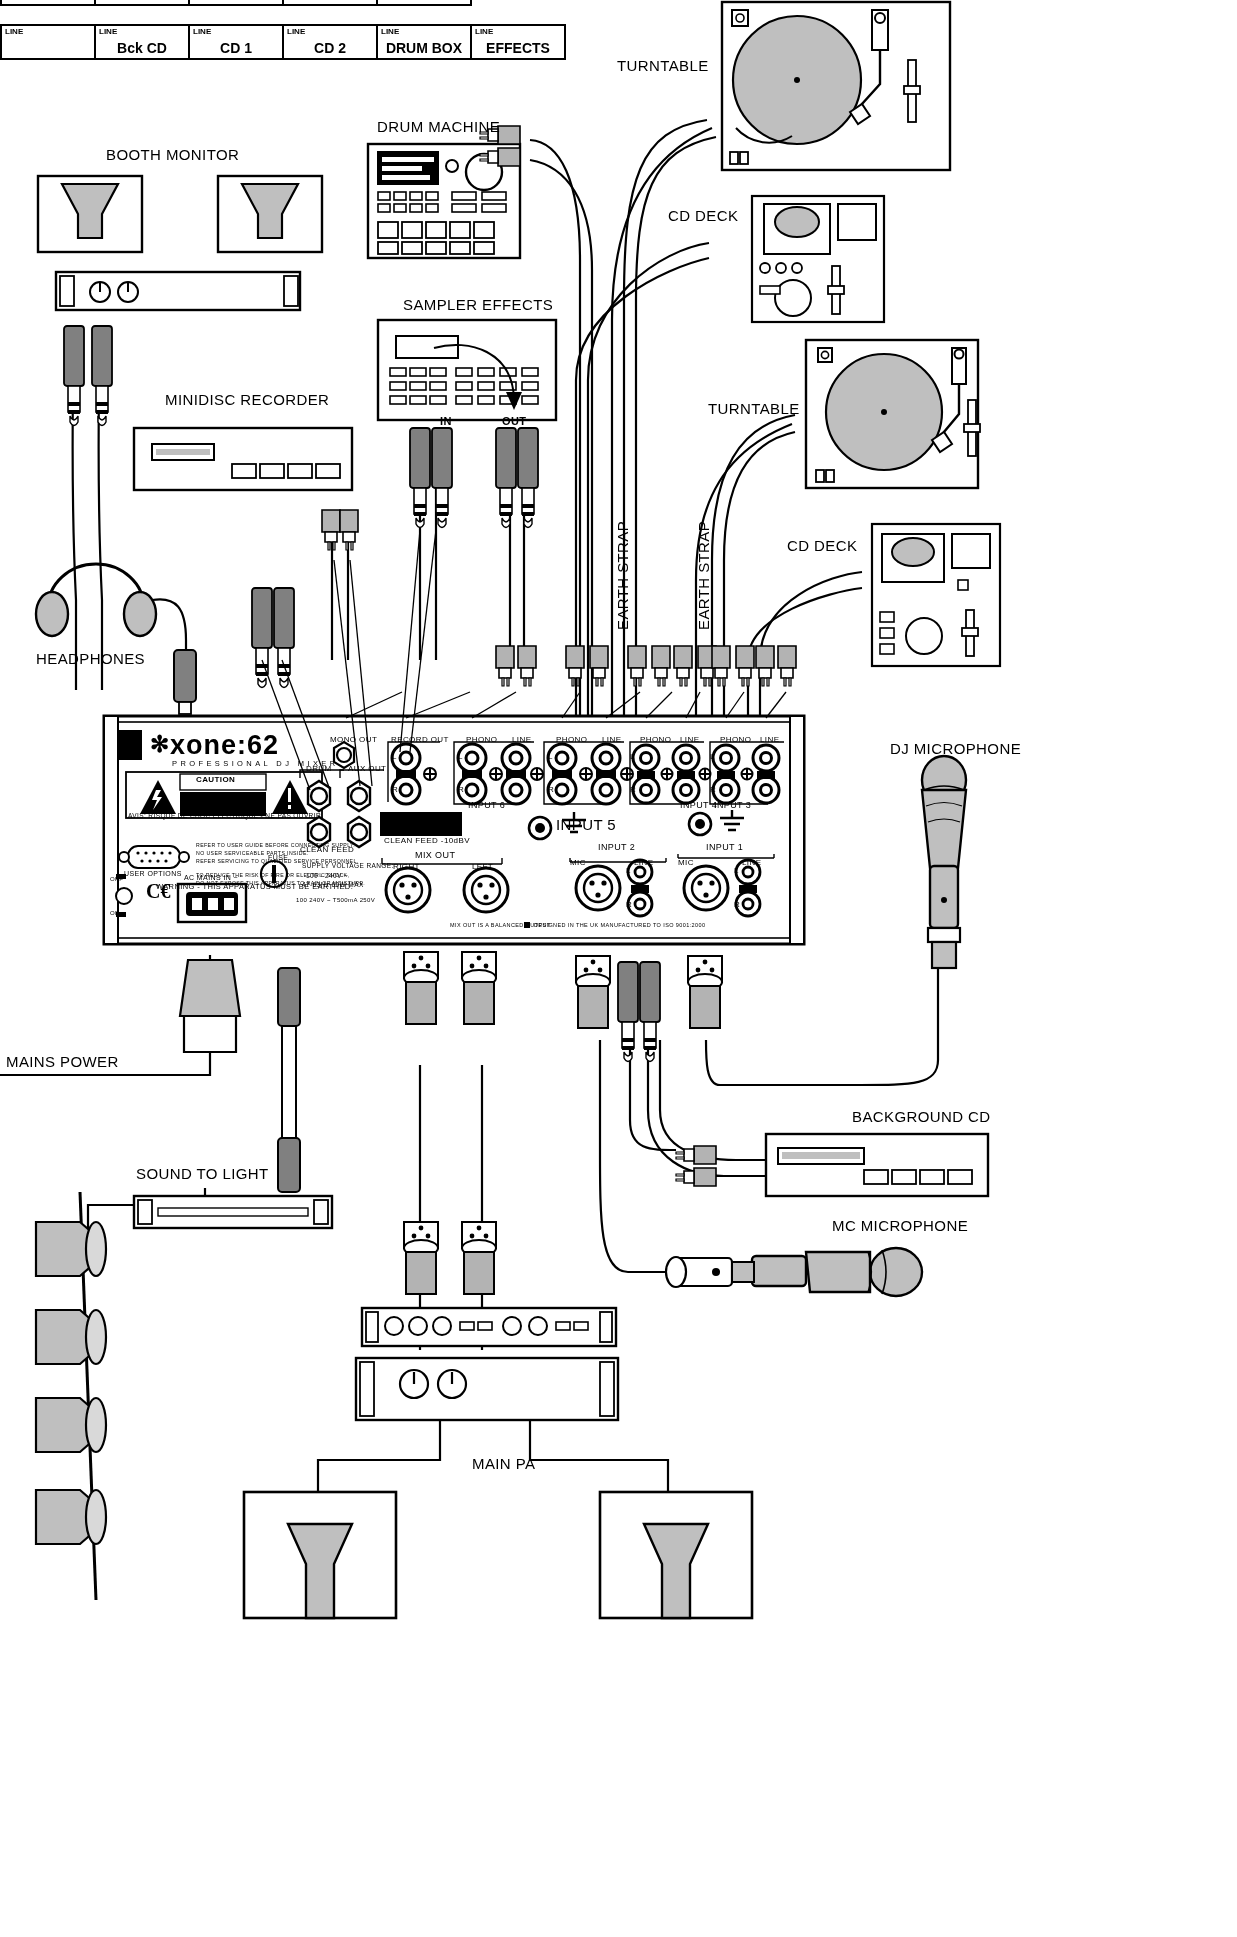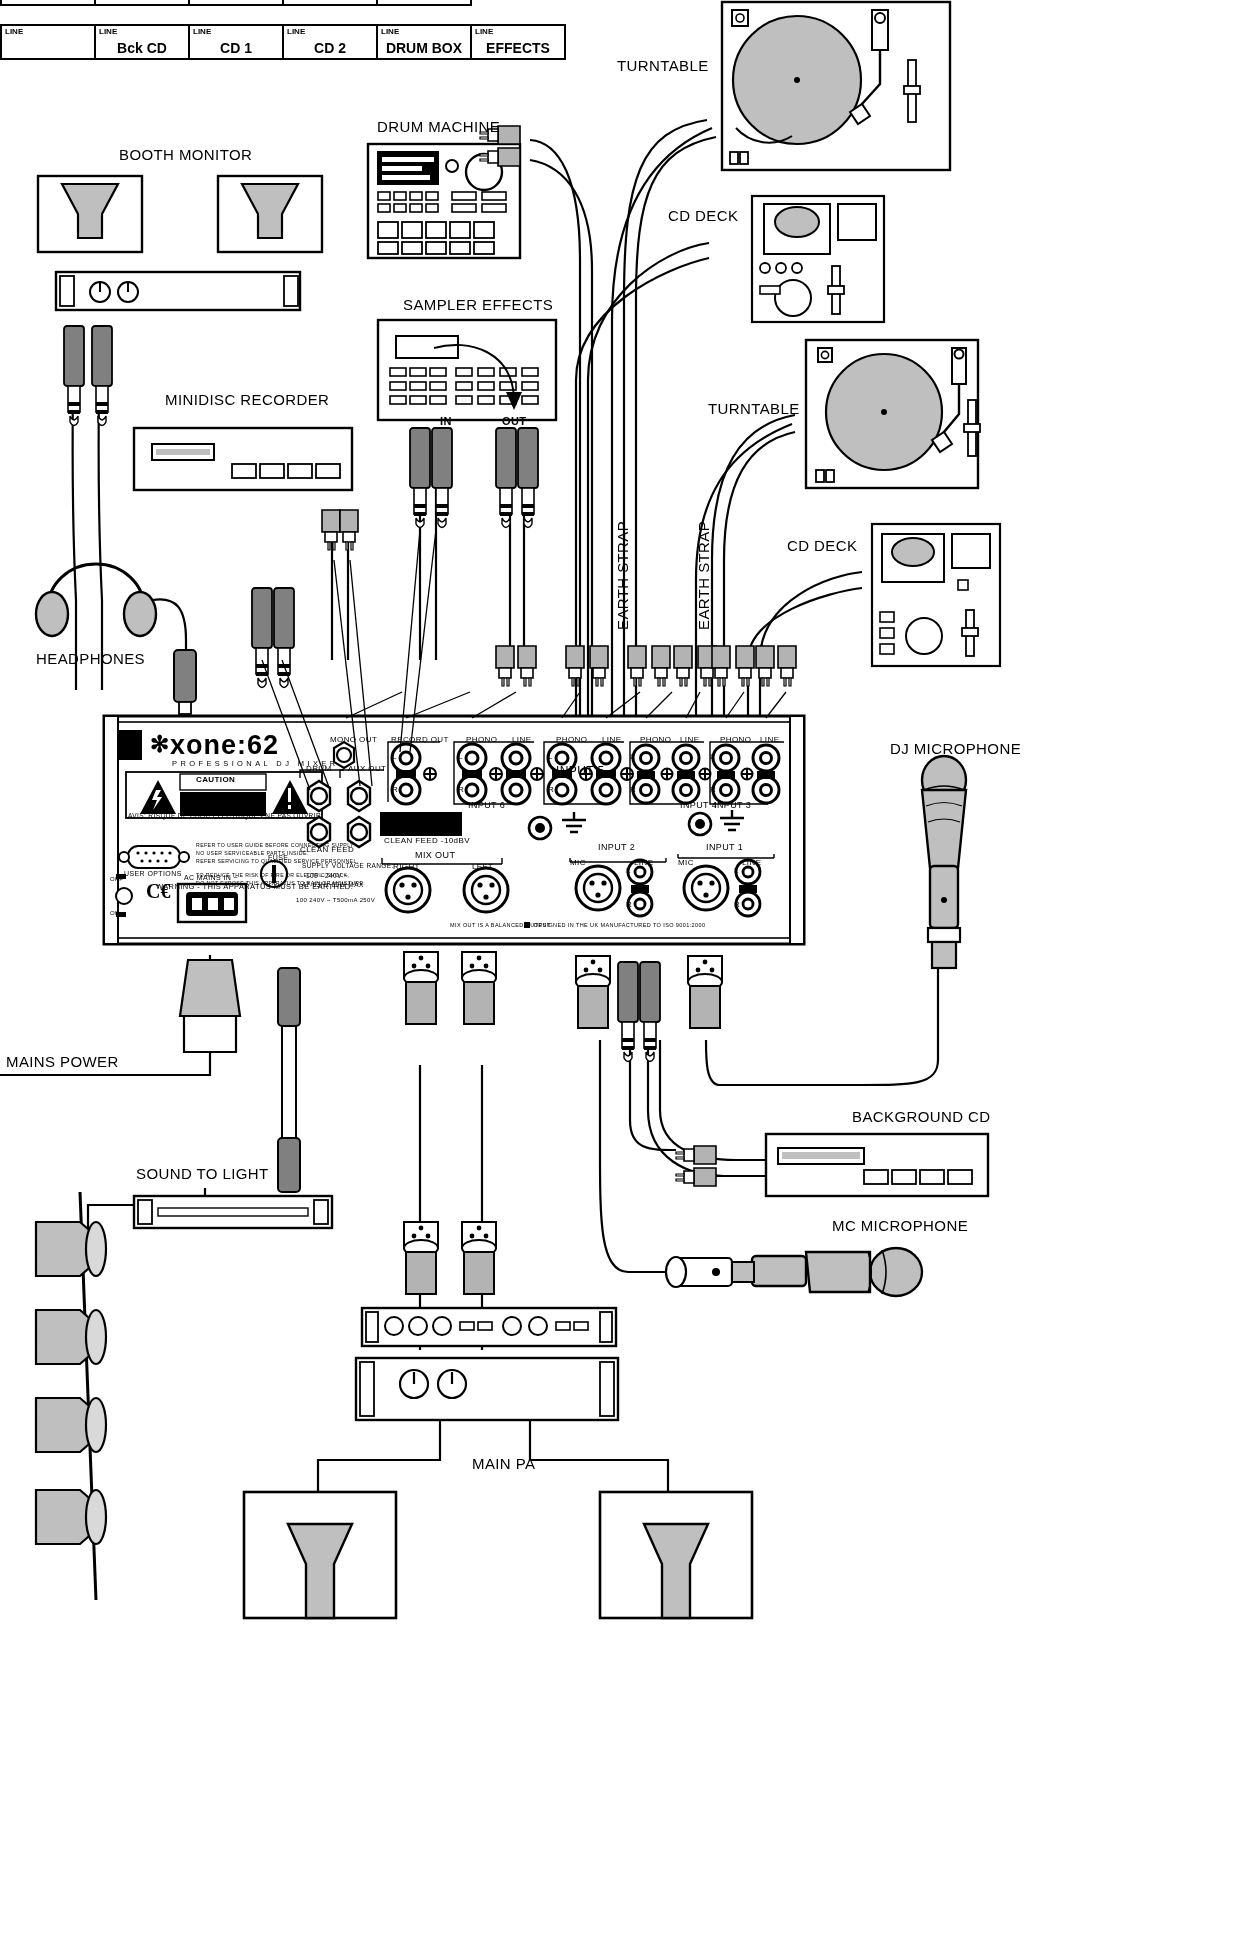--- a/index.html
+++ b/index.html
@@ -696,21 +696,21 @@
       <line x1="766" y1="718" x2="786" y2="692"></line>
     </g>
   </svg>
 
   <div class="lbl" style="left:617px;top:57px;">TURNTABLE</div>
   <div class="lbl" style="left:668px;top:207px;">CD DECK</div>
   <div class="lbl" style="left:708px;top:400px;">TURNTABLE</div>
   <div class="lbl" style="left:787px;top:537px;">CD DECK</div>
   <div class="lbl" style="left:377px;top:118px;">DRUM MACHINE</div>
   <div class="lbl" style="left:403px;top:296px;">SAMPLER EFFECTS</div>
-  <div class="lbl" style="left:119px;top:146px;">BOOTH MONITOR</div>
+  <div class="lbl" style="left:106px;top:146px;">BOOTH MONITOR</div>
   <div class="lbl" style="left:165px;top:391px;">MINIDISC RECORDER</div>
   <div class="lbl" style="left:36px;top:650px;">HEADPHONES</div>
   <div class="lbl" style="left:890px;top:740px;">DJ MICROPHONE</div>
   <div class="lbl" style="left:832px;top:1217px;">MC MICROPHONE</div>
   <div class="lbl" style="left:852px;top:1108px;">BACKGROUND CD</div>
   <div class="lbl" style="left:6px;top:1053px;">MAINS POWER</div>
   <div class="lbl" style="left:136px;top:1165px;">SOUND TO LIGHT</div>
   <div class="lbl" style="left:472px;top:1455px;">MAIN PA</div>
 
   <div class="lbl vert" style="left:614px;top:630px;">EARTH STRAP</div>
@@ -733,21 +733,21 @@
   <div class="lbl tiny" style="left:466px;top:735px;">PHONO</div>
   <div class="lbl tiny" style="left:512px;top:735px;">LINE</div>
   <div class="lbl tiny" style="left:556px;top:735px;">PHONO</div>
   <div class="lbl tiny" style="left:602px;top:735px;">LINE</div>
   <div class="lbl tiny" style="left:640px;top:735px;">PHONO</div>
   <div class="lbl tiny" style="left:680px;top:735px;">LINE</div>
   <div class="lbl tiny" style="left:720px;top:735px;">PHONO</div>
   <div class="lbl tiny" style="left:760px;top:735px;">LINE</div>
 
   <div class="lbl tiny" style="left:468px;top:800px;font-size:9px;">INPUT 6</div>
-  <div class="lbl tiny" style="left:556px;top:764px;font-size:12px;">INPUT 5</div>
+  <div class="lbl tiny" style="left:556px;top:816px;font-size:15px;">INPUT 5</div>
   <div class="lbl tiny" style="left:636px;top:800px;font-size:9px;margin-left:44px;">INPUT 4</div>
   <div class="lbl tiny" style="left:714px;top:800px;font-size:9px;">INPUT 3</div>
   <div class="lbl tiny" style="left:598px;top:842px;font-size:9px;">INPUT 2</div>
   <div class="lbl tiny" style="left:706px;top:842px;font-size:9px;">INPUT 1</div>
   <div class="lbl tiny" style="left:570px;top:858px;">MIC</div>
   <div class="lbl tiny" style="left:634px;top:858px;">LINE</div>
   <div class="lbl tiny" style="left:678px;top:858px;">MIC</div>
   <div class="lbl tiny" style="left:742px;top:858px;">LINE</div>
 
   <div class="lbl tiny" style="left:128px;top:812px;font-size:6.5px;">AVIS: RISQUE DE CHOC ELECTRIQUE - NE PAS OUVRIR.</div>

